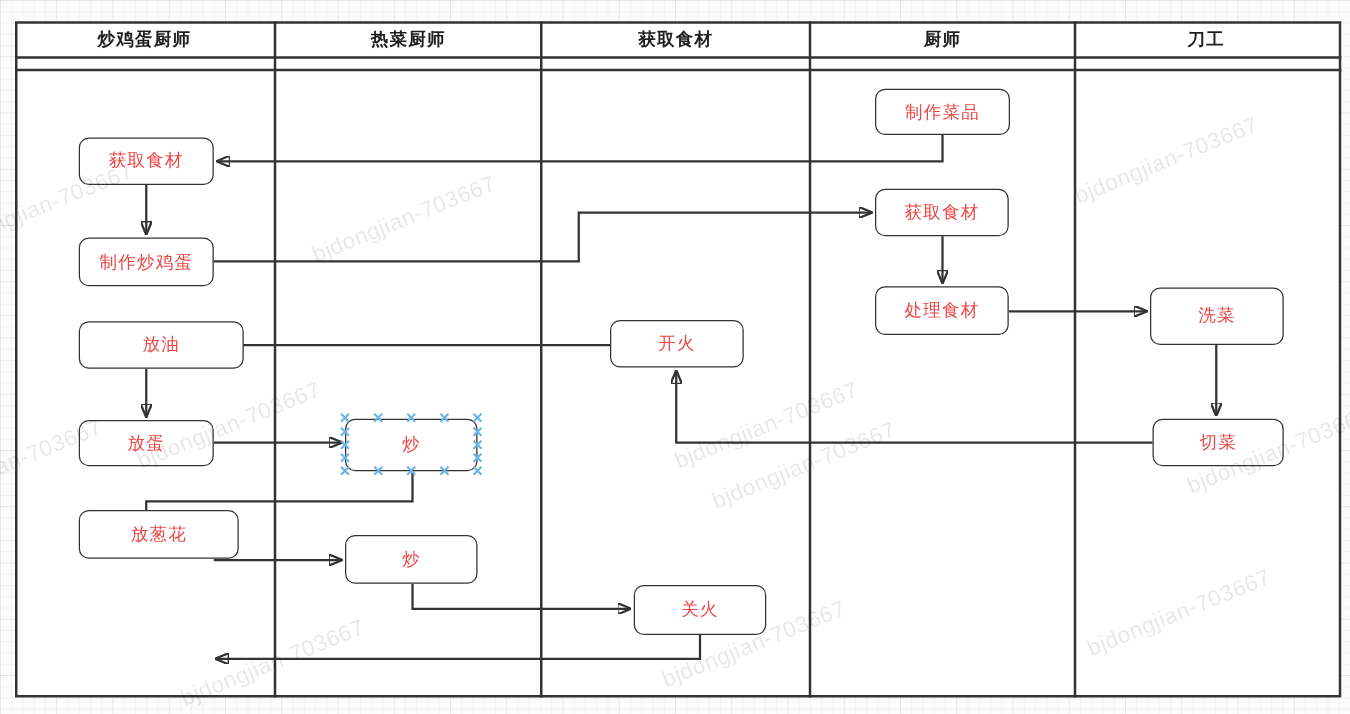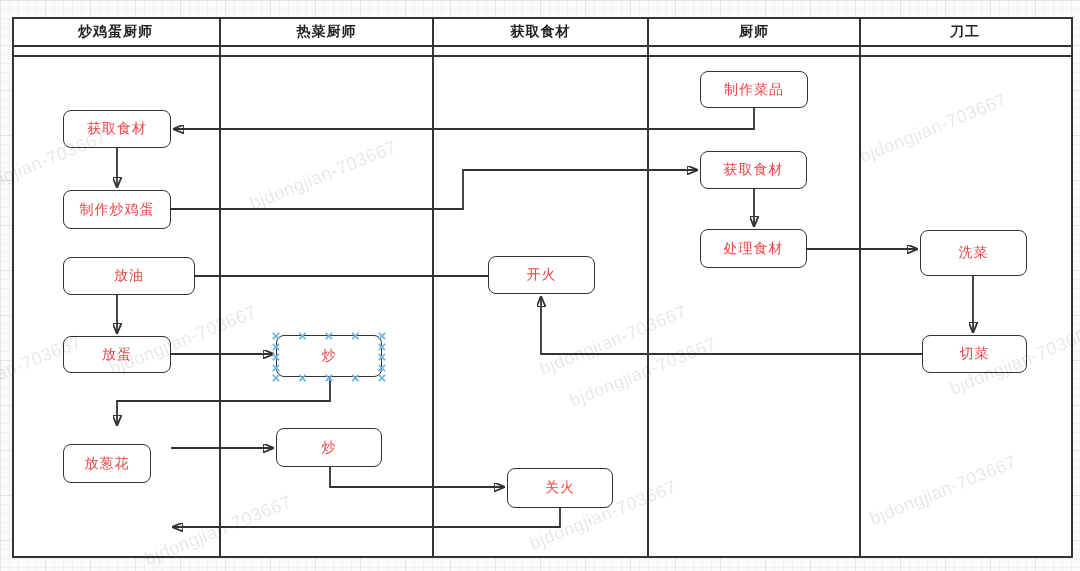--- a/index.html
+++ b/index.html
@@ -81,21 +81,21 @@
     <path d="M330,377 V401 H117 V425" marker-end="url(#arrow)"></path>
     <path d="M171,448 H273" marker-end="url(#arrow)"></path>
     <path d="M330,467 V487 H504" marker-end="url(#arrow)"></path>
     <path d="M560,508 V527 H173" marker-end="url(#arrow)"></path>
   </svg>
 
   <div class="node" style="left:63px;top:110px;width:108px;height:38px">获取食材</div>
   <div class="node" style="left:63px;top:190px;width:108px;height:39px">制作炒鸡蛋</div>
   <div class="node" style="left:63px;top:257px;width:132px;height:38px">放油</div>
   <div class="node" style="left:63px;top:336px;width:108px;height:37px">放蛋</div>
-  <div class="node" style="left:63px;top:444px;width:88px;height:39px">放葱花</div>
+  <div class="node" style="left:63px;top:408px;width:128px;height:39px">放葱花</div>
   <div class="node" id="stir1" style="left:276px;top:335px;width:106px;height:42px">炒</div>
   <div class="node" style="left:276px;top:428px;width:106px;height:39px">炒</div>
   <div class="node" style="left:488px;top:256px;width:107px;height:38px">开火</div>
   <div class="node" style="left:507px;top:468px;width:106px;height:40px">关火</div>
   <div class="node" style="left:700px;top:71px;width:108px;height:37px">制作菜品</div>
   <div class="node" style="left:700px;top:151px;width:107px;height:38px">获取食材</div>
   <div class="node" style="left:700px;top:229px;width:107px;height:39px">处理食材</div>
   <div class="node" style="left:920px;top:230px;width:107px;height:46px">洗菜</div>
   <div class="node" style="left:922px;top:335px;width:105px;height:38px">切菜</div>
 

